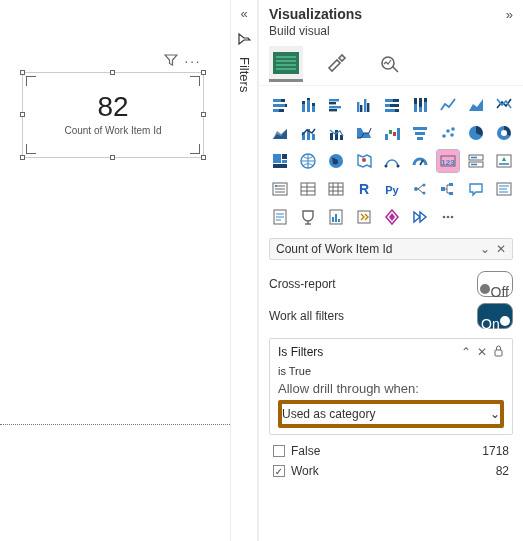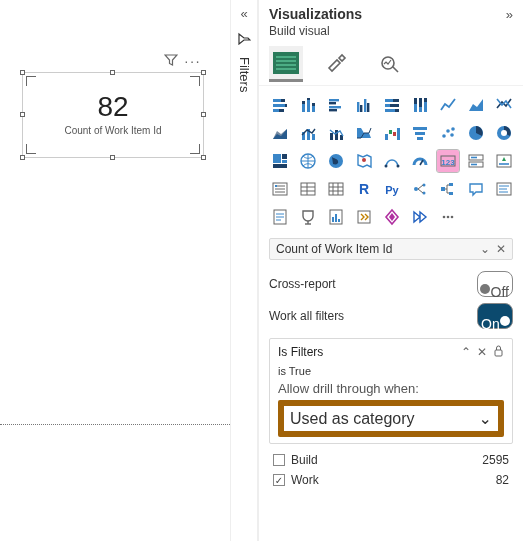--- a/index.html
+++ b/index.html
@@ -71,21 +71,21 @@
 .toggle { width:36px; height:16px; border-radius:8px; border:1px solid #888; display:flex; align-items:flex-start; font-size:14px; padding:12px 3px; justify-content:flex-end; color:#555; position:relative; cursor:pointer }
 .toggle .knob{width:10px;height:10px;border-radius:50%;background:#777;position:absolute}
 .toggle.off .knob{left:2px} .toggle.off{justify-content:flex-end;background:#fff}
 .toggle.on{background:#0c4a6e;color:#fff;justify-content:flex-start}
 .toggle.on .knob{right:2px;background:#fff}
 .drow{display:flex;justify-content:space-between;align-items:center;padding:3px 10px;font-size:12px;color:#333}
 .drill-box{margin:6px 10px;border:1px solid #d9d9d9;border-radius:2px;padding:6px 8px;background:#fff}
 .drill-box .hdr{display:flex;justify-content:space-between;align-items:center;font-size:12px;color:#222}
 .drill-box .hdr .icons{display:flex;gap:6px;color:#666}
 .drill-box .allow{color:#555;font-size:13px;margin-top:4px}
-.dd{margin-top:4px;border:6px solid #a16207;border-radius:2px;padding:3px 6px;display:flex;justify-content:space-between;align-items:center;font-size:16px}
+.dd{margin-top:4px;border:4px solid #a16207;border-radius:2px;padding:3px 0;display:flex;justify-content:space-between;align-items:center;font-size:12px}
 .opt-row{display:flex;justify-content:space-between;align-items:center;padding:3px 14px;font-size:12px}
 .cb{width:12px;height:12px;border:1px solid #888;display:inline-flex;align-items:center;justify-content:center;margin-right:6px;font-size:10px;color:#444;flex:none}
 svg{display:block}
 </style>
 </head>
 <body>
 
 <div class="canvas">
   <div class="card">
     <div class="card-tools">
@@ -530,23 +530,23 @@
     <div class="allow">Allow drill through when:</div>
     <div class="dd">
       <span>Used as category</span>
       <span>⌄</span>
     </div>
   </div>
   <div id="drill-opts">
       <div class="opt-row">
         <span style="display:flex;align-items:center">
           <span class="cb"></span>
-          <span>Build</span>
+          <span>False</span>
         </span>
-        <span>2595</span>
+        <span>1718</span>
       </div>
       <div class="opt-row">
         <span style="display:flex;align-items:center">
           <span class="cb">✓</span>
           <span>Work</span>
         </span>
         <span>82</span>
       </div>
     </div>
 </div>

